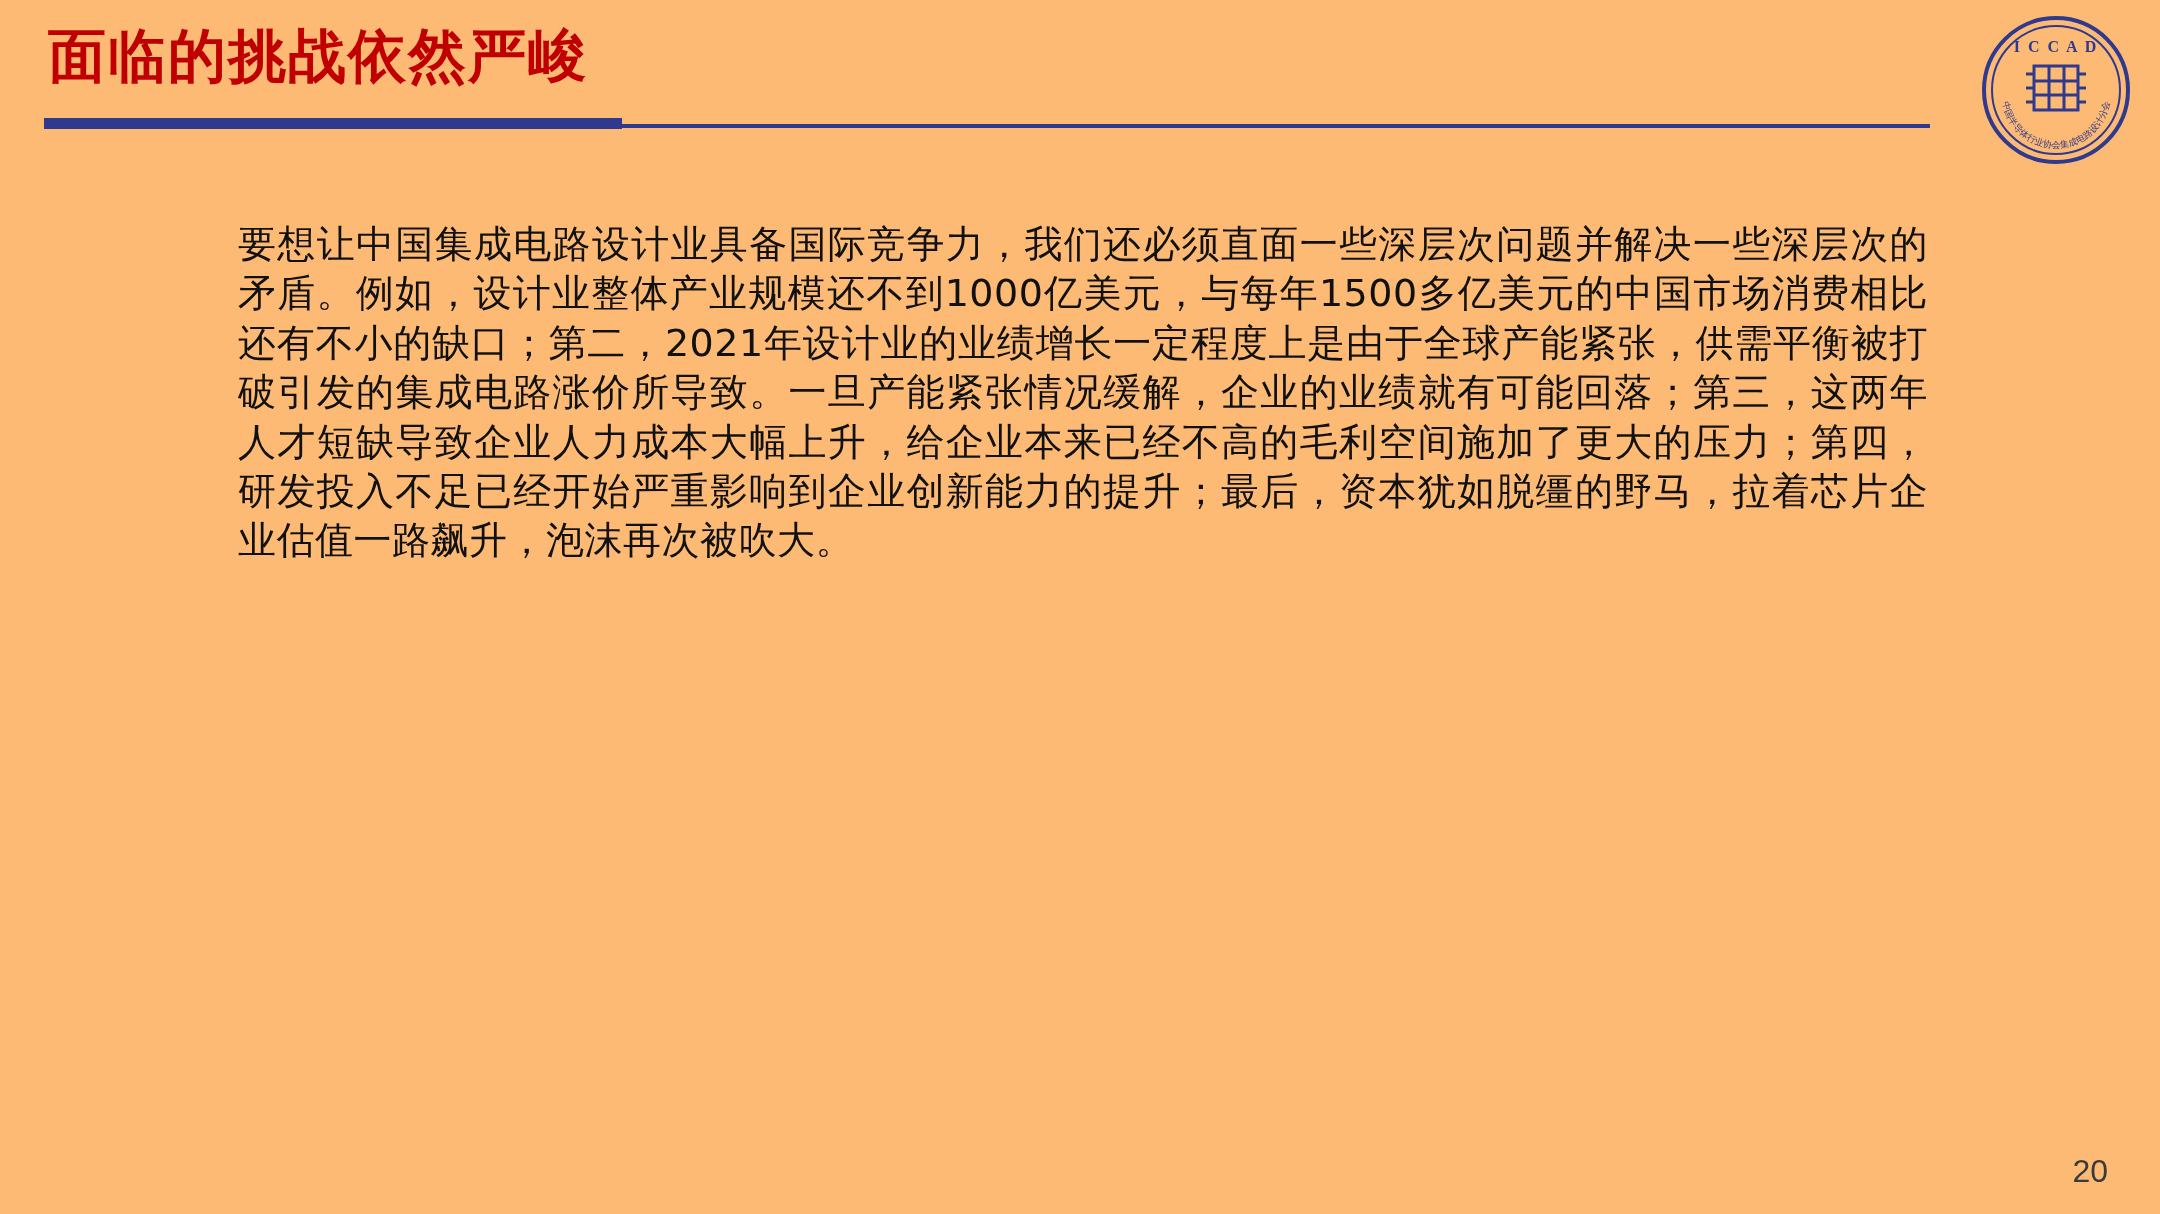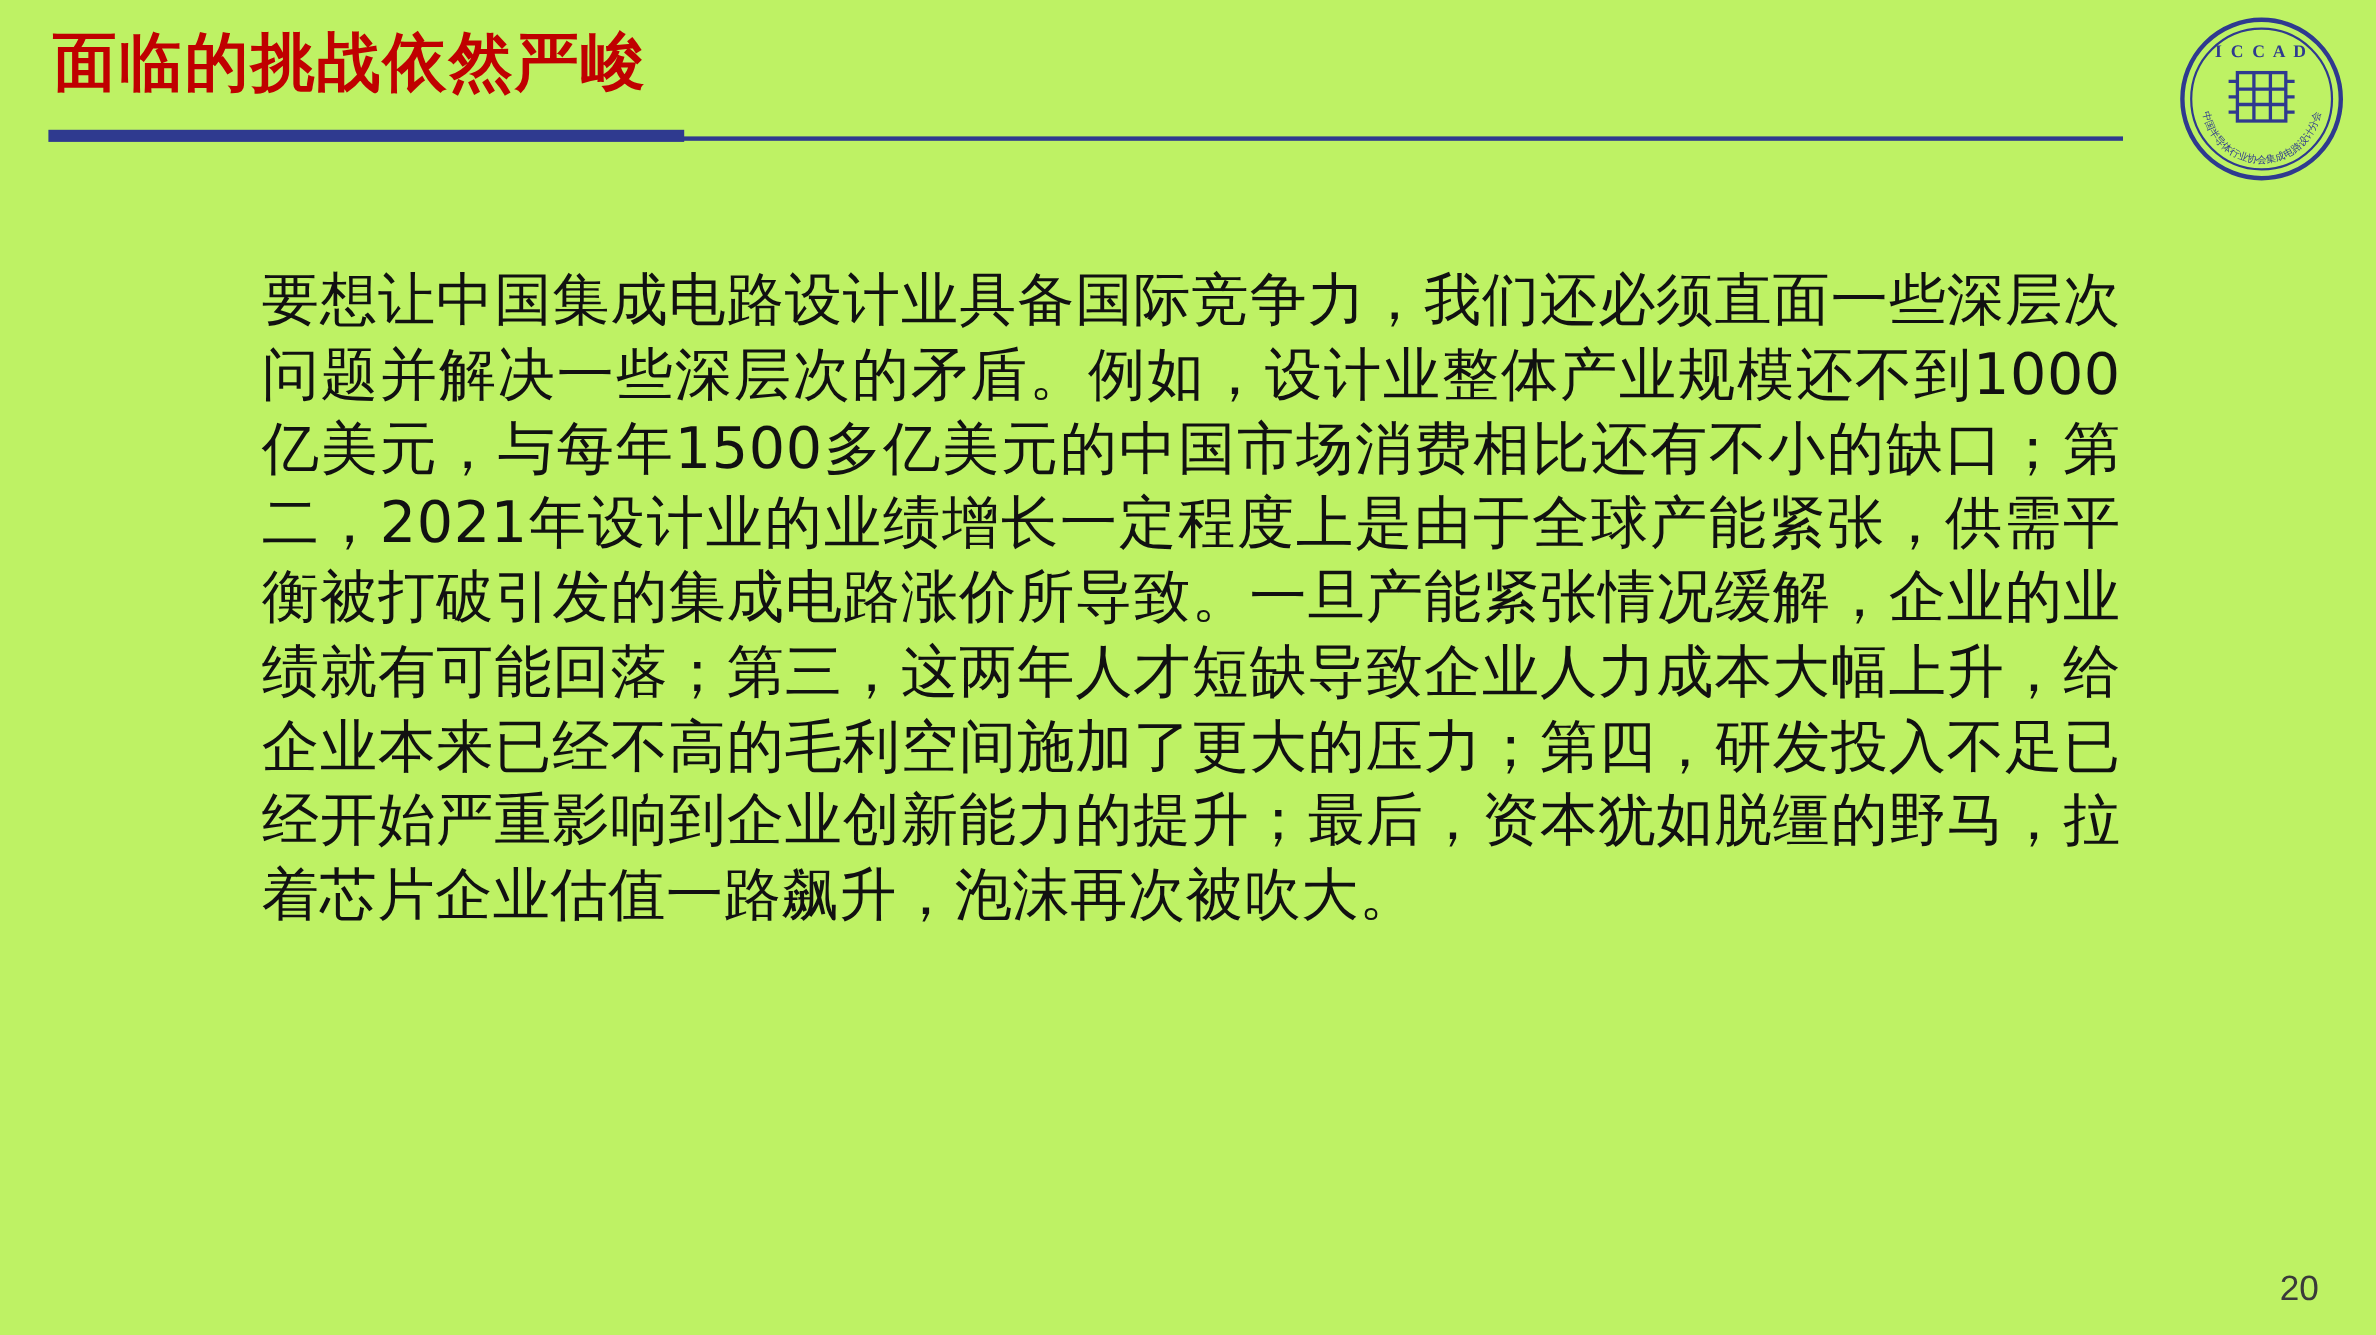--- a/index.html
+++ b/index.html
@@ -10,21 +10,21 @@
   body {
     width: 2160px;
     height: 1214px;
     font-family: "Liberation Sans", sans-serif;
     overflow: hidden;
     position: relative;
   }
   .slide {
     position: absolute;
     inset: 0;
-    background: #bef264;
+    background: #fdba74;
   }
 
   
   .header {
     position: absolute;
     left: 0;
     top: 0;
     width: 2160px;
     height: 150px;
   }
@@ -63,23 +63,23 @@
     top: 14px;
     width: 152px;
     height: 152px;
   }
   .logo svg { display:block; }
 
   
   .body-text {
     position: absolute;
     left: 238px;
-    top: 240px;
+    top: 220px;
     width: 1690px;
-    font-size: 52px;
+    font-size: 38px;
     line-height: 1.30;
     color: #111111;
     text-align: justify;
     text-justify: inter-character;
     font-family: "DejaVu Sans", "Liberation Sans", sans-serif;
     letter-spacing: 0.5px;
   }
 
   
   .footer {

